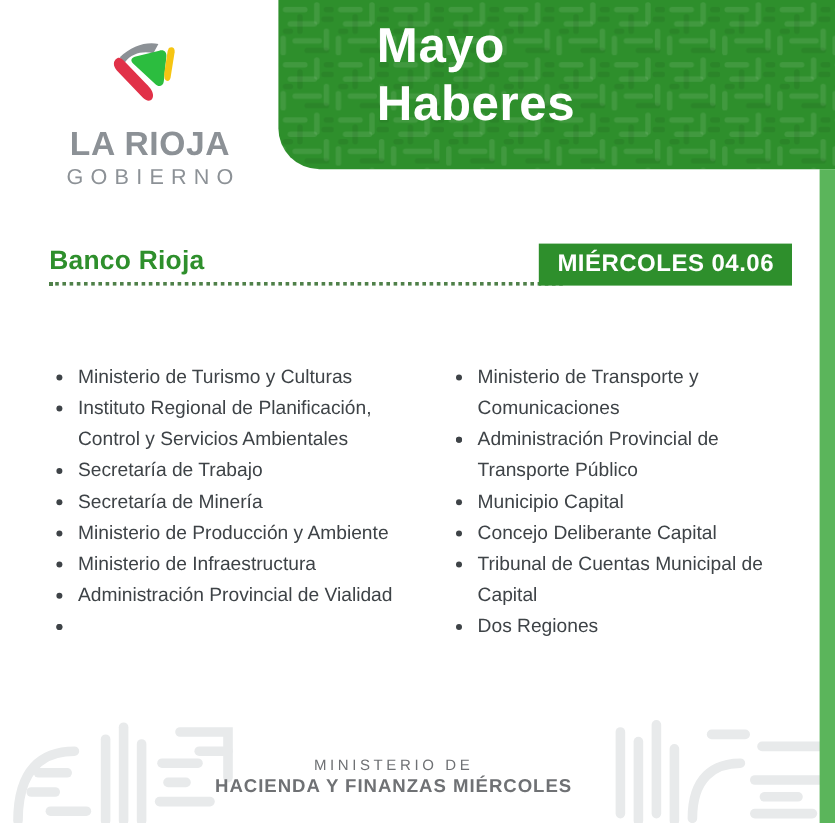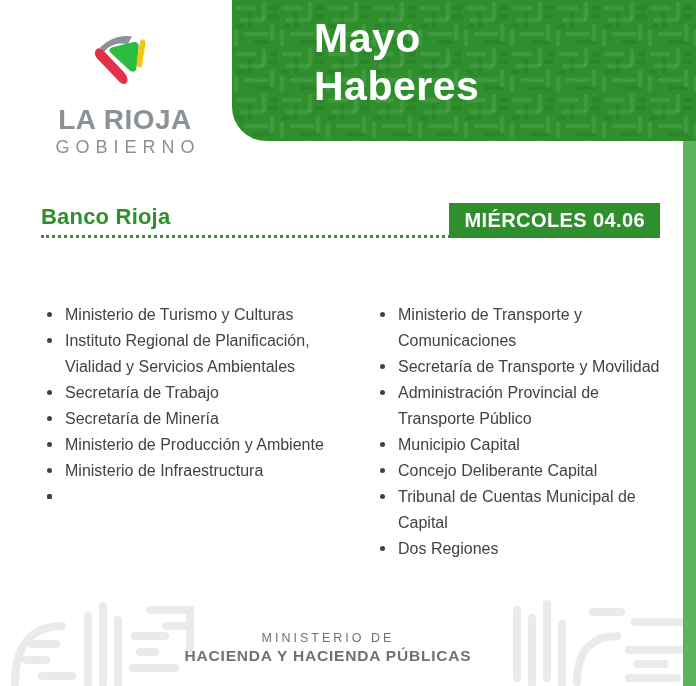--- a/index.html
+++ b/index.html
@@ -160,43 +160,43 @@
     <div class="logo-subtitle">GOBIERNO</div>
   </div>
 
   <div class="bank-label">Banco Rioja</div>
   <div class="dotted-line"></div>
   <div class="date-badge">MIÉRCOLES 04.06</div>
 
   <div class="columns">
     <ul class="org-list left">
       <li><span class="dot"></span><span>Ministerio de Turismo y Culturas</span></li>
-      <li><span class="dot"></span><span>Instituto Regional de Planificación, Vialidad y Servicios Ambientales</span></li>
+      <li><span class="dot"></span><span>Instituto Regional de Planificación, Control y Servicios Ambientales</span></li>
       <li><span class="dot"></span><span>Secretaría de Trabajo</span></li>
       <li><span class="dot"></span><span>Secretaría de Minería</span></li>
       <li><span class="dot"></span><span>Ministerio de Producción y Ambiente</span></li>
       <li><span class="dot"></span><span>Ministerio de Infraestructura</span></li>
-      <li><span class="dot"></span></li>
+      <li><span class="dot"></span><span>Administración Provincial de Vialidad</span></li>
       <li><span class="dot"></span></li>
       <li><span class="dot"></span></li>
     </ul>
     <ul class="org-list right">
       <li><span class="dot"></span><span>Ministerio de Transporte y Comunicaciones</span></li>
-      <li><span class="dot"></span><span>Secretaría de Transporte y Movilidad</span></li>
+      <li><span class="dot"></span></li>
       <li><span class="dot"></span><span>Administración Provincial de Transporte Público</span></li>
       <li><span class="dot"></span><span>Municipio Capital</span></li>
       <li><span class="dot"></span><span>Concejo Deliberante Capital</span></li>
       <li><span class="dot"></span><span>Tribunal de Cuentas Municipal de Capital</span></li>
       <li><span class="dot"></span><span>Dos Regiones</span></li>
     </ul>
   </div>
 
   <div class="footer">
     <div class="footer-line1">MINISTERIO DE</div>
-    <div class="footer-line2">HACIENDA Y HACIENDA PÚBLICAS</div>
+    <div class="footer-line2">HACIENDA Y FINANZAS MIÉRCOLES</div>
   </div>
 
   <svg class="wm wm-bl" width="215" height="100" xmlns="http://www.w3.org/2000/svg" fill="none" stroke="#E8EAEB" stroke-width="8" stroke-linecap="round">
     <path d="M15 98 C15 55 35 40 62 40"></path>
     <path d="M88 30 V98"></path>
     <path d="M103 20 V98"></path>
     <path d="M118 34 V98"></path>
     <path d="M32 58 H56"></path>
     <path d="M26 74 H46"></path>
     <path d="M42 90 H72"></path>

